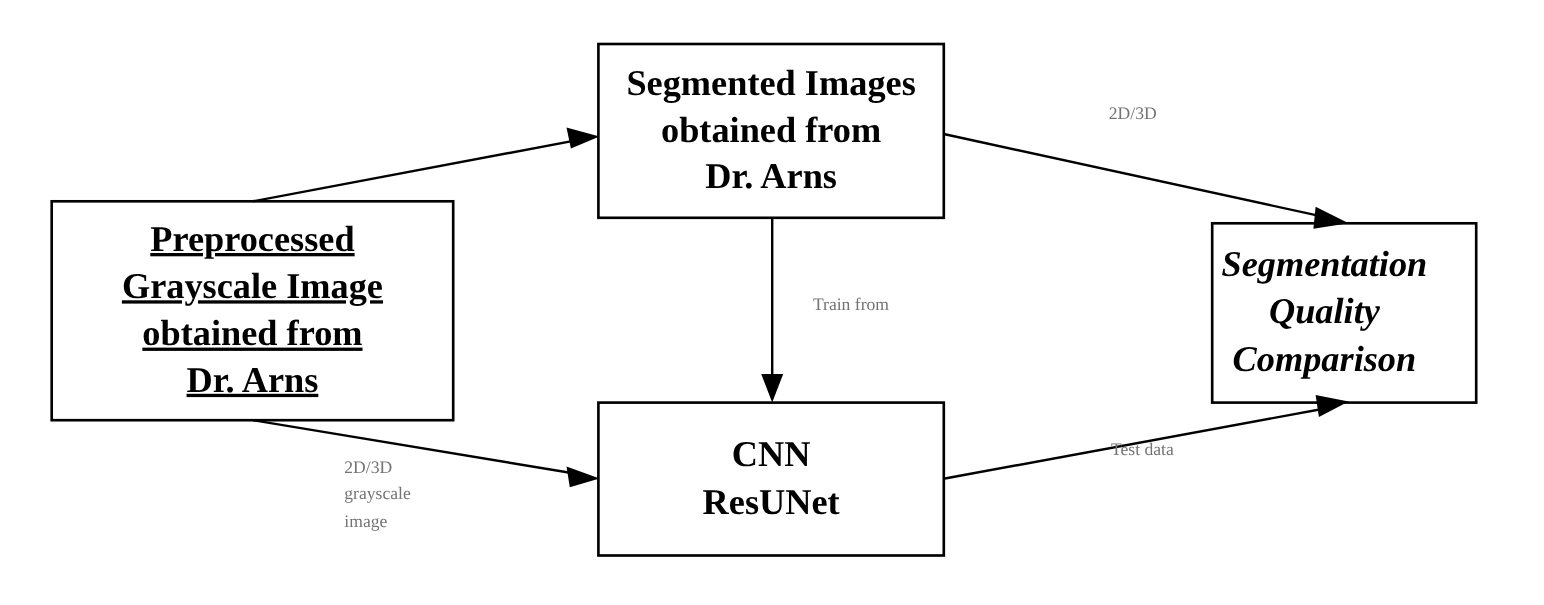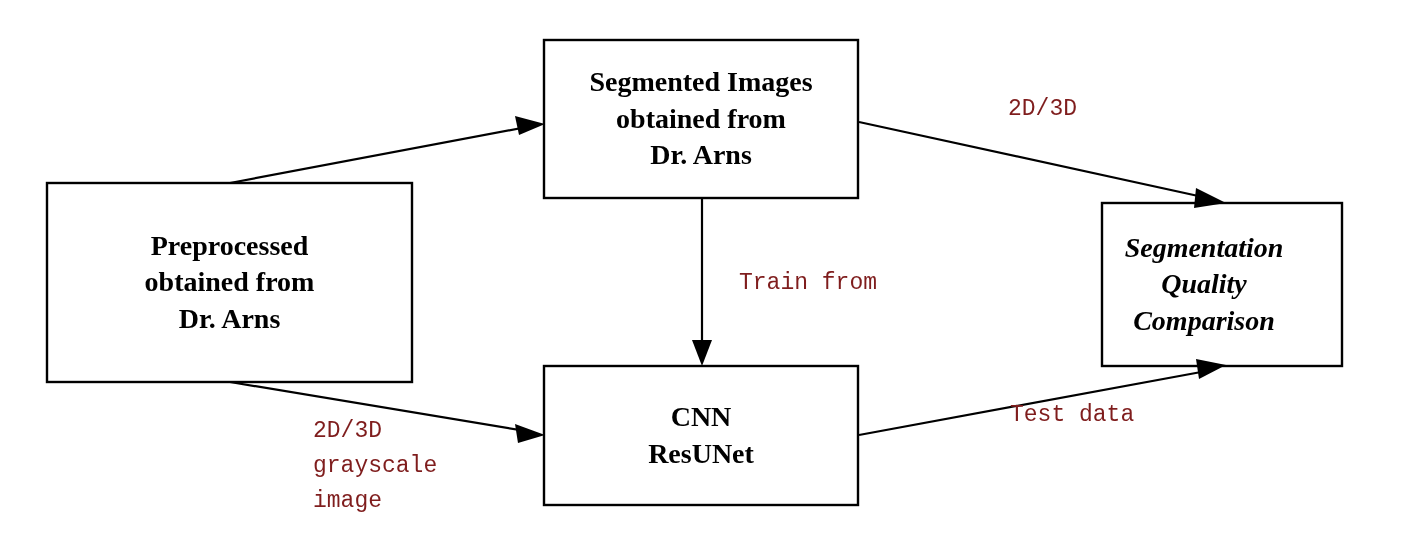--- a/index.html
+++ b/index.html
@@ -43,50 +43,50 @@
   }
   .node-label {
     position: absolute;
     display: flex;
     flex-direction: column;
     align-items: center;
     justify-content: center;
     text-align: center;
     font-family: "Liberation Serif", "DejaVu Serif", serif;
     font-weight: bold;
-    font-size: 28px;
+    font-size: 33px;
     line-height: 1.30;
     color: #000000;
     pointer-events: none;
     box-sizing: border-box;
   }
   .node-label span {
     display: block;
     white-space: nowrap;
   }
   .edge-label {
     position: absolute;
-    font-family: Liberation Mono, monospace;
+    font-family: Liberation Serif, serif;
     font-weight: normal;
-    font-size: 23px;
+    font-size: 16px;
     line-height: 1.52;
-    color: #7f1d1d;
+    color: #737373;
     white-space: nowrap;
   }
   .edge-label.center-aligned {
     text-align: center;
   }
   .edge-label.left-aligned {
     text-align: left;
   }
   .edge-label span {
     display: block;
   }
   
-  #label-node-preprocessed { left: 47px;   top: 183px; width: 365px; height: 199px; }
+  #label-node-preprocessed { left: 47px;   top: 183px; width: 365px; height: 199px; text-decoration: underline; }
   #label-node-segmented    { left: 544px;  top: 40px;  width: 314px; height: 158px; }
   #label-node-cnn          { left: 544px;  top: 366px; width: 314px; height: 139px; }
   #label-node-comparison   { left: 1102px; top: 203px; width: 204px; height: 163px; font-style: italic; }
   
   #label-edge-2d3d-top     { left: 1008px; top: 92px;  }
   #label-edge-train        { left: 739px;  top: 266px; }
   #label-edge-grayscale    { left: 313px;  top: 414px; }
   #label-edge-test         { left: 1010px; top: 398px; }
 </style>
 </head>
@@ -122,20 +122,21 @@
     </g>
 
     <g>
       <line class="edge-line" x1="859" y1="435" x2="1212" y2="370"></line>
       <polygon class="arrow-head" points="1226,365 1196,359 1199,379"></polygon>
     </g>
   </svg>
 
   <div class="node-label" id="label-node-preprocessed">
     <span>Preprocessed</span>
+    <span>Grayscale Image</span>
     <span>obtained from</span>
     <span>Dr. Arns</span>
   </div>
 
   <div class="node-label" id="label-node-segmented">
     <span>Segmented Images</span>
     <span>obtained from</span>
     <span>Dr. Arns</span>
   </div>
 

